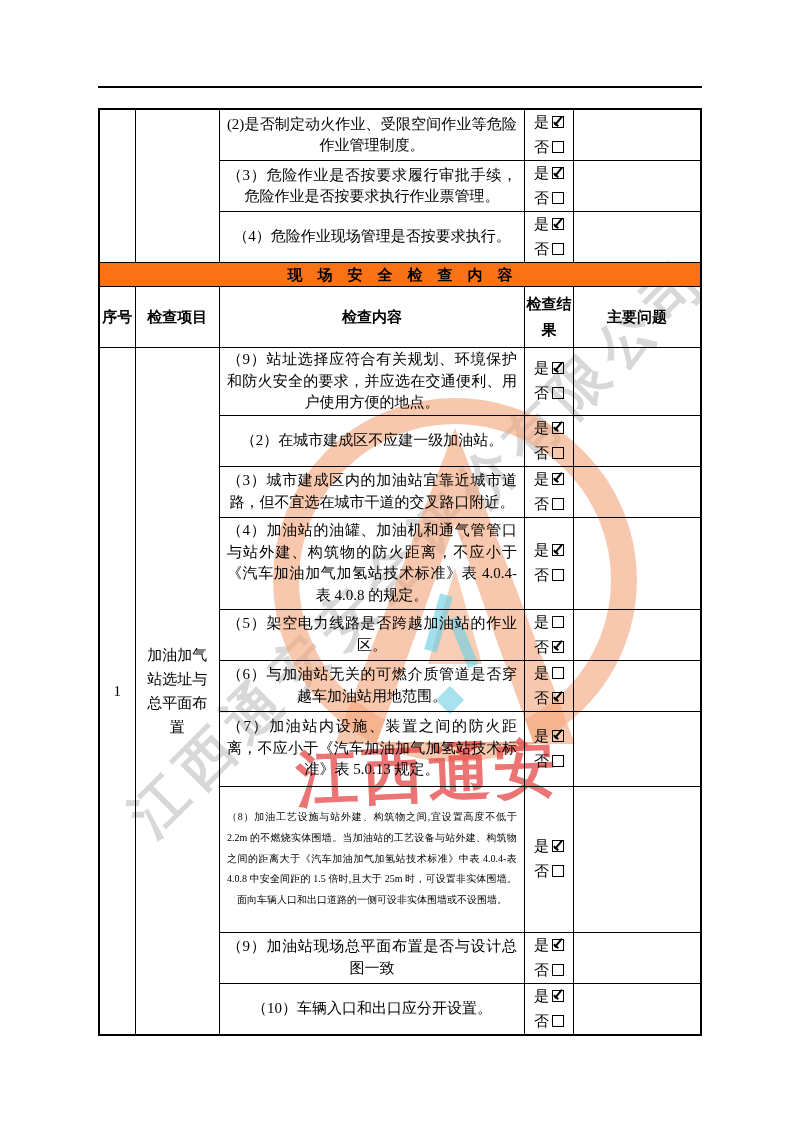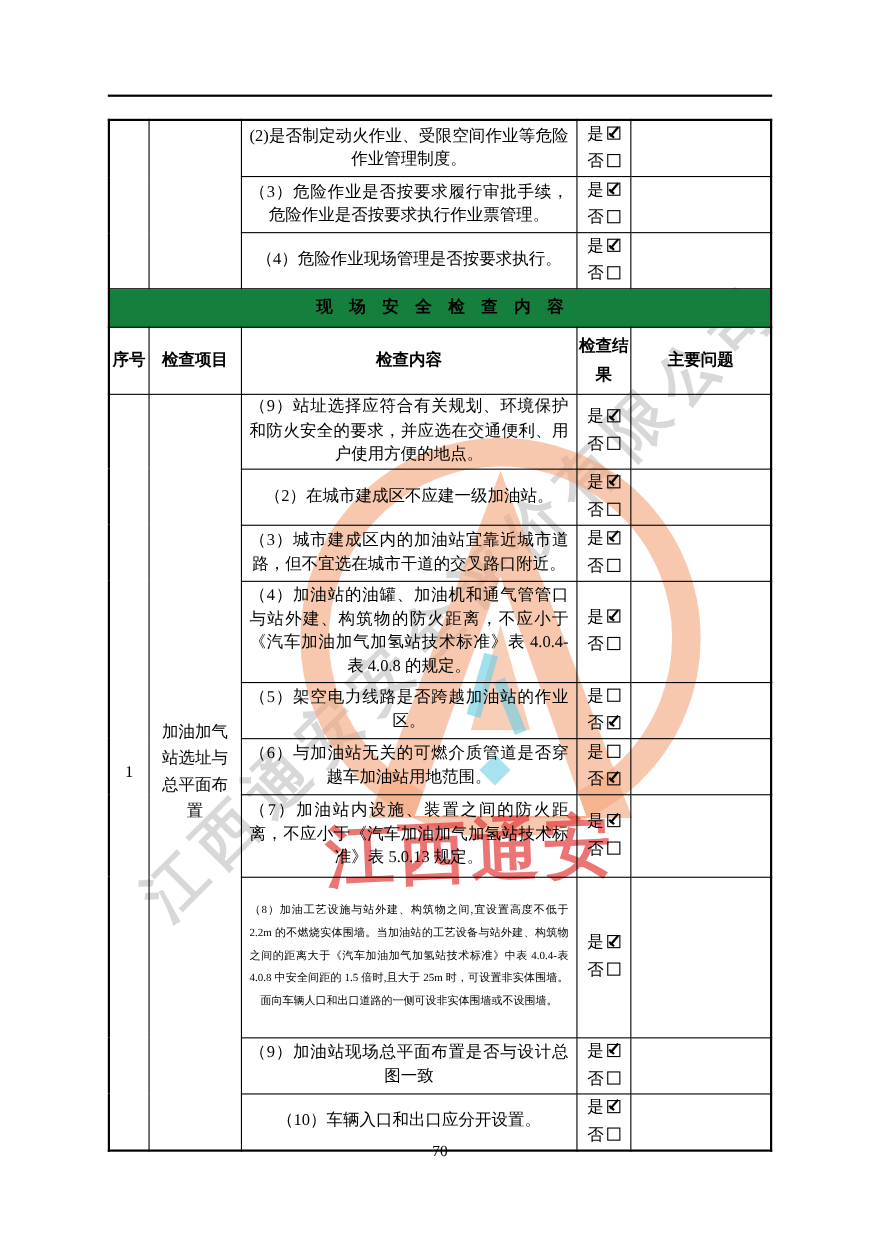--- a/index.html
+++ b/index.html
@@ -57,22 +57,22 @@
     border:2px solid #000000; font-size:15px; background:transparent;
   }
   table.doc td { border:1px solid #000; vertical-align:middle; background:transparent; }
   td.c-content { padding:1px 7px; line-height:21.5px; text-align:justify; text-align-last:center; text-justify:inter-character; }
   td.c-content.small { font-size:10px; line-height:20.7px; }
   td.c-result { text-align:center; }
   td.c-seq { text-align:center; line-height:26px; }
   td.c-item { text-align:center; padding:0 5px; line-height:24px; }
   td.c-problem {}
   tr.banner td {
-    background:#15803d; text-align:center; font-weight:bold;
-    letter-spacing:15px; text-indent:15px; height:35px; line-height:22px;
+    background:#f97316; text-align:center; font-weight:bold;
+    letter-spacing:15px; text-indent:15px; height:24px; line-height:22px;
   }
   tr.colhdr td { font-weight:bold; text-align:center; line-height:26px; }
   .res-line { line-height:25px; white-space:nowrap; }
 
   
   .cb { display:inline-block; width:12px; height:12px; border:1.5px solid #000; margin-left:3px; position:relative; vertical-align:-1px; }
   .cb.checked::before {
     content:""; position:absolute; left:0.5px; top:5.5px; width:5.5px; height:2.3px;
     background:#000; transform:rotate(42deg);
   }
@@ -228,14 +228,13 @@
       <td class="c-content">（10）车辆入口和出口应分开设置。</td>
       <td class="c-result">
         <div class="res-line"><span>是</span><span class="cb checked"></span></div>
         <div class="res-line"><span>否</span><span class="cb"></span></div>
       </td>
       <td class="c-problem"></td>
     </tr>
   </tbody>
     </table>
 
-  <div class="pg-footer">70</div>
 </div>
 
 </body></html>

